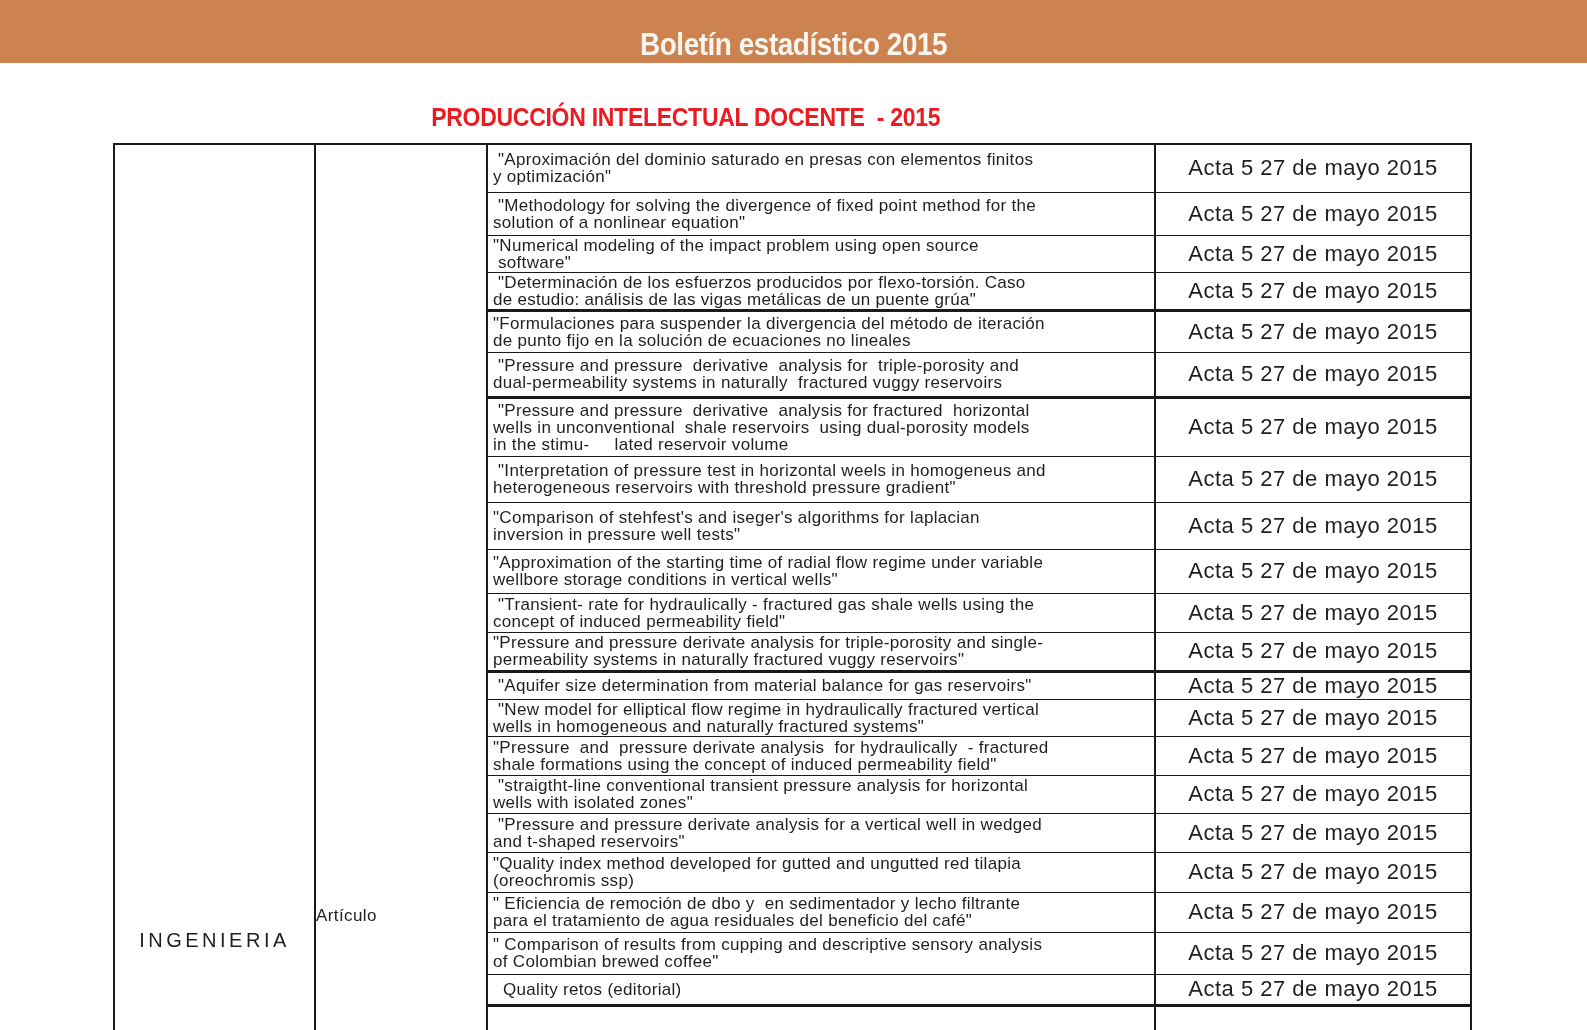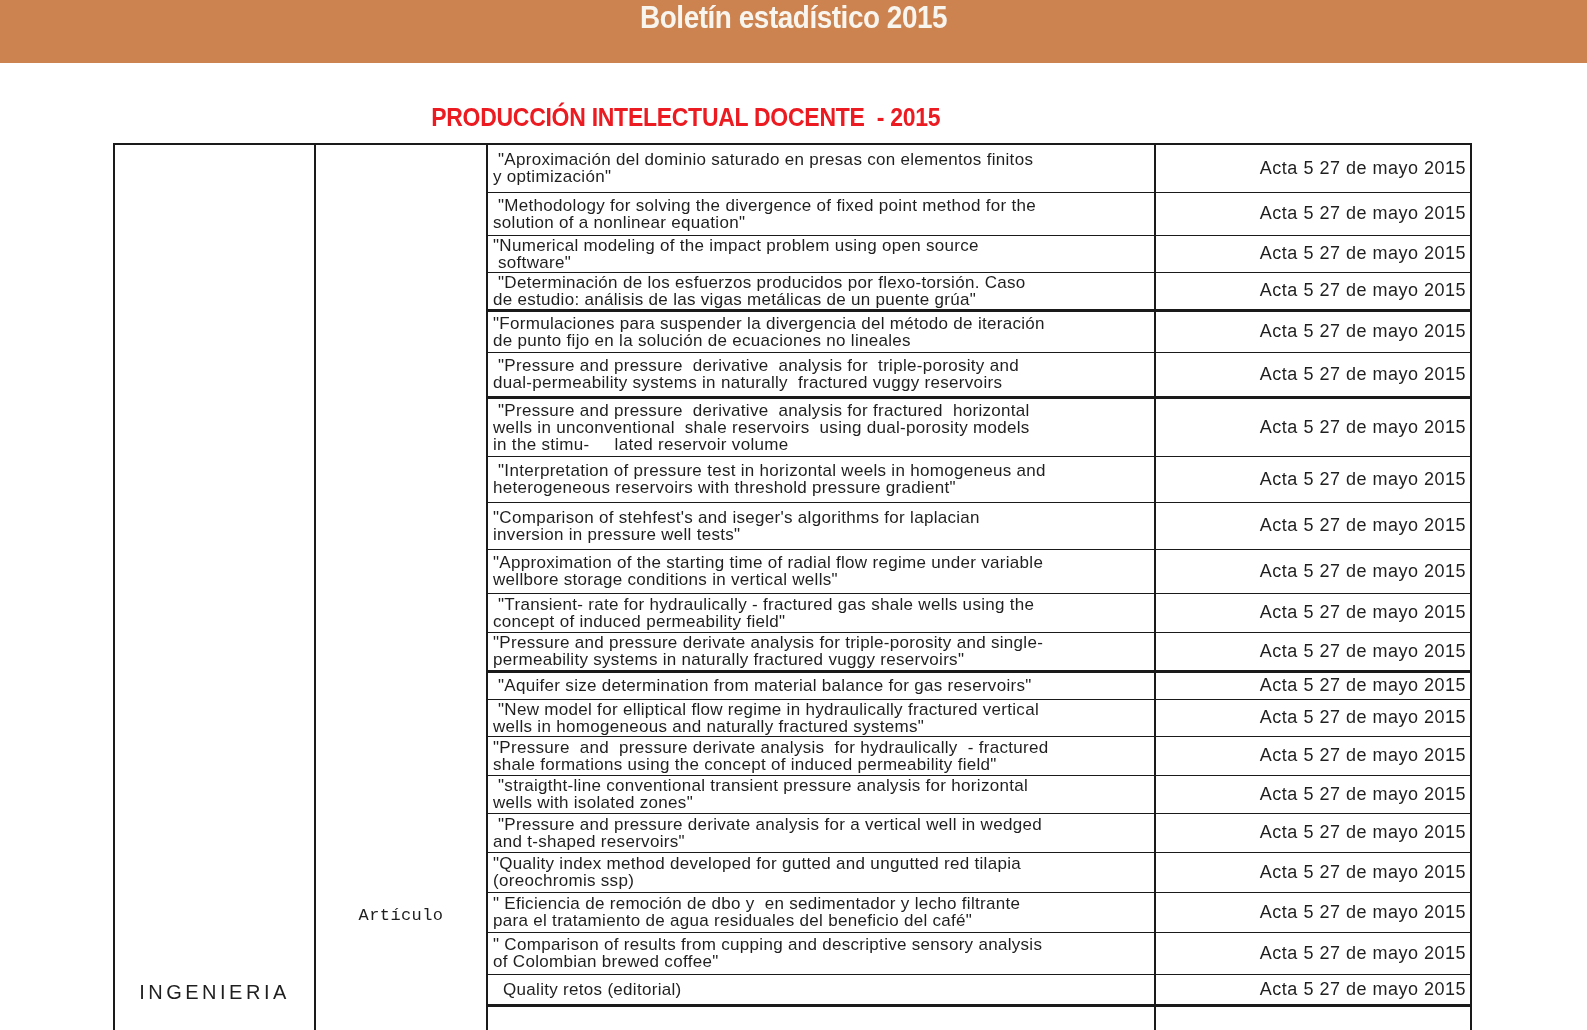--- a/index.html
+++ b/index.html
@@ -3,21 +3,21 @@
 <meta charset="utf-8">
 <style>
   html,body{margin:0;padding:0;}
   body{
     width:1587px;height:1030px;overflow:hidden;position:relative;
     background:#ffffff;font-family:"Liberation Sans", sans-serif;color:#1a1a1a;
   }
   
   .topbar{
     position:absolute;left:0;top:0;width:1587px;height:63px;
-    background:#CC8350;display:flex;align-items:flex-start;justify-content:center;
+    background:#CC8350;display:flex;align-items:flex-end;justify-content:center;
   }
   .topbar .banner-text{
     color:#f8f5ef;font-weight:bold;font-size:31px;letter-spacing:-0.5px;
     display:inline-block;transform:scaleX(0.90);white-space:pre;
   }
   
   .doc-title{
     position:absolute;left:0;top:103px;width:1372px;height:28px;
     text-align:center;line-height:28px;
   }
@@ -36,31 +36,31 @@
     border-left-width:2px;border-right-width:2px;
     vertical-align:middle;
     overflow:hidden;
   }
   td.title-cell{
     font-size:17px;line-height:17px;letter-spacing:0.3px;
     text-align:left;padding:1px 6px 1px 5px;
     white-space:pre-wrap;color:#1f1f1f;
   }
   td.acta-cell{
-    font-size:18px;letter-spacing:0.5px;text-align:right;
+    font-size:22px;letter-spacing:0.5px;text-align:center;
     padding:0 4px;color:#1f1f1f;white-space:pre;
   }
   td.faculty-cell, td.doctype-cell{position:relative;vertical-align:top;}
   .faculty-label{
-    position:absolute;left:0;top:836px;width:100%;text-align:center;
+    position:absolute;left:0;top:784px;width:100%;text-align:center;
     font-size:20px;letter-spacing:3.5px;color:#1f1f1f;white-space:pre;
   }
   .doctype-label{
-    position:absolute;left:0;top:761px;width:100%;text-align:center;
-    font-size:17px;letter-spacing:0.4px;color:#1f1f1f;white-space:pre;font-family:Liberation Mono, monospace;
+    position:absolute;left:0;top:761px;width:100%;text-align:left;
+    font-size:17px;letter-spacing:0.4px;color:#1f1f1f;white-space:pre;
   }
   
   table.main tr.heavy-top > td{border-top-width:3px;}
   
   table.main tr:nth-child(1){height:48px}
   table.main tr:nth-child(2){height:43px}
   table.main tr:nth-child(3){height:35px}
   table.main tr:nth-child(4){height:36px}
   table.main tr:nth-child(5){height:42px}
   table.main tr:nth-child(6){height:45px}

